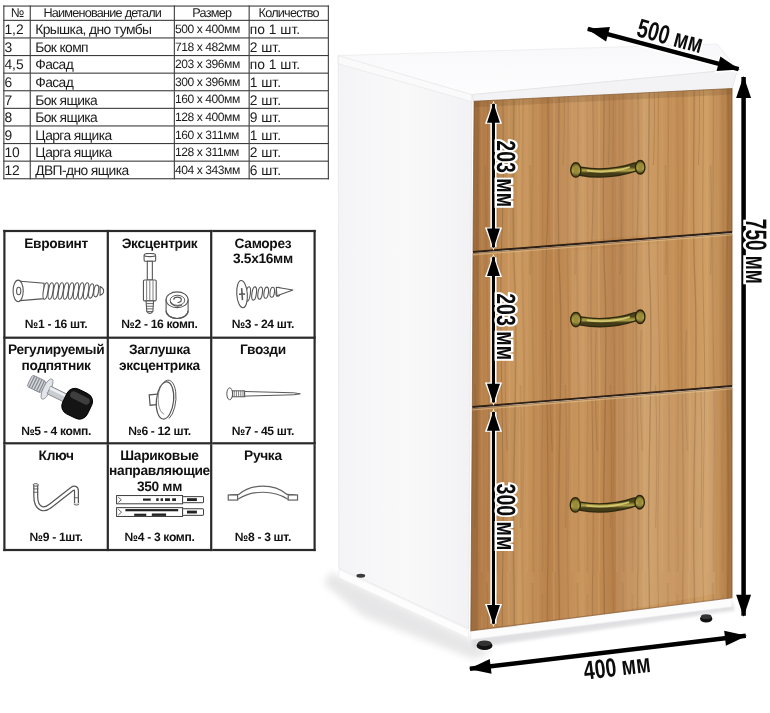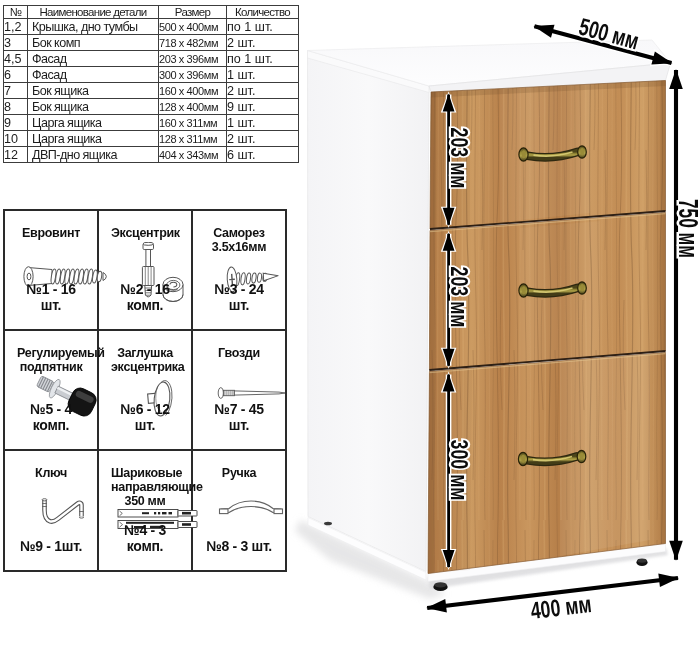--- a/index.html
+++ b/index.html
@@ -5,24 +5,24 @@
 html,body{margin:0;padding:0;background:#fff;}
 body{width:700px;height:648px;position:relative;font-family:"Liberation Sans",sans-serif;overflow:hidden;}
 table{border-collapse:collapse;}
 #parts{position:absolute;left:3px;top:5px;width:295px;table-layout:fixed;}
 #parts td,#parts th{border:1.2px solid #3c3c3c;color:#1c1c1c;overflow:hidden;white-space:nowrap;}
 #parts th{font-size:11.5px;font-weight:normal;height:10.5px;padding:0;text-align:center;letter-spacing:-0.7px;}
 #parts td{font-size:12.6px;height:15px;padding:0;text-align:left;}
 #parts td.nm{text-align:left;padding-left:4px;letter-spacing:-0.55px;}
 #parts td.sz{font-size:11px;letter-spacing:-0.4px;margin-left:46px;}
 #hw{position:absolute;left:3px;top:209px;width:284px;height:292px;table-layout:fixed;}
-#hw td{border:2px solid #2a2a2a;padding:12px;vertical-align:top;position:relative;}
+#hw td{border:2px solid #2a2a2a;padding:0;vertical-align:top;position:relative;}
 #hw .cell{position:relative;width:100%;height:94.2px;}
 #hw .t{position:absolute;top:3px;left:0;right:0;text-align:center;font-weight:bold;font-size:12.5px;letter-spacing:-0.3px;line-height:14px;color:#111;}
-#hw .c{position:absolute;bottom:4px;left:0;right:0;text-align:center;font-weight:bold;font-size:14px;letter-spacing:-0.3px;color:#111;margin-top:28px;}
+#hw .c{position:absolute;bottom:4px;left:0;right:0;text-align:center;font-weight:bold;font-size:11px;letter-spacing:-0.3px;color:#111;margin-top:28px;}
 #hw svg{position:absolute;}
 #cab{position:absolute;left:0;top:0;}
 </style>
 </head>
 <body>
 
 <table id="parts">
 <colgroup>
       <col style="width:24px">
       <col style="width:131px">

